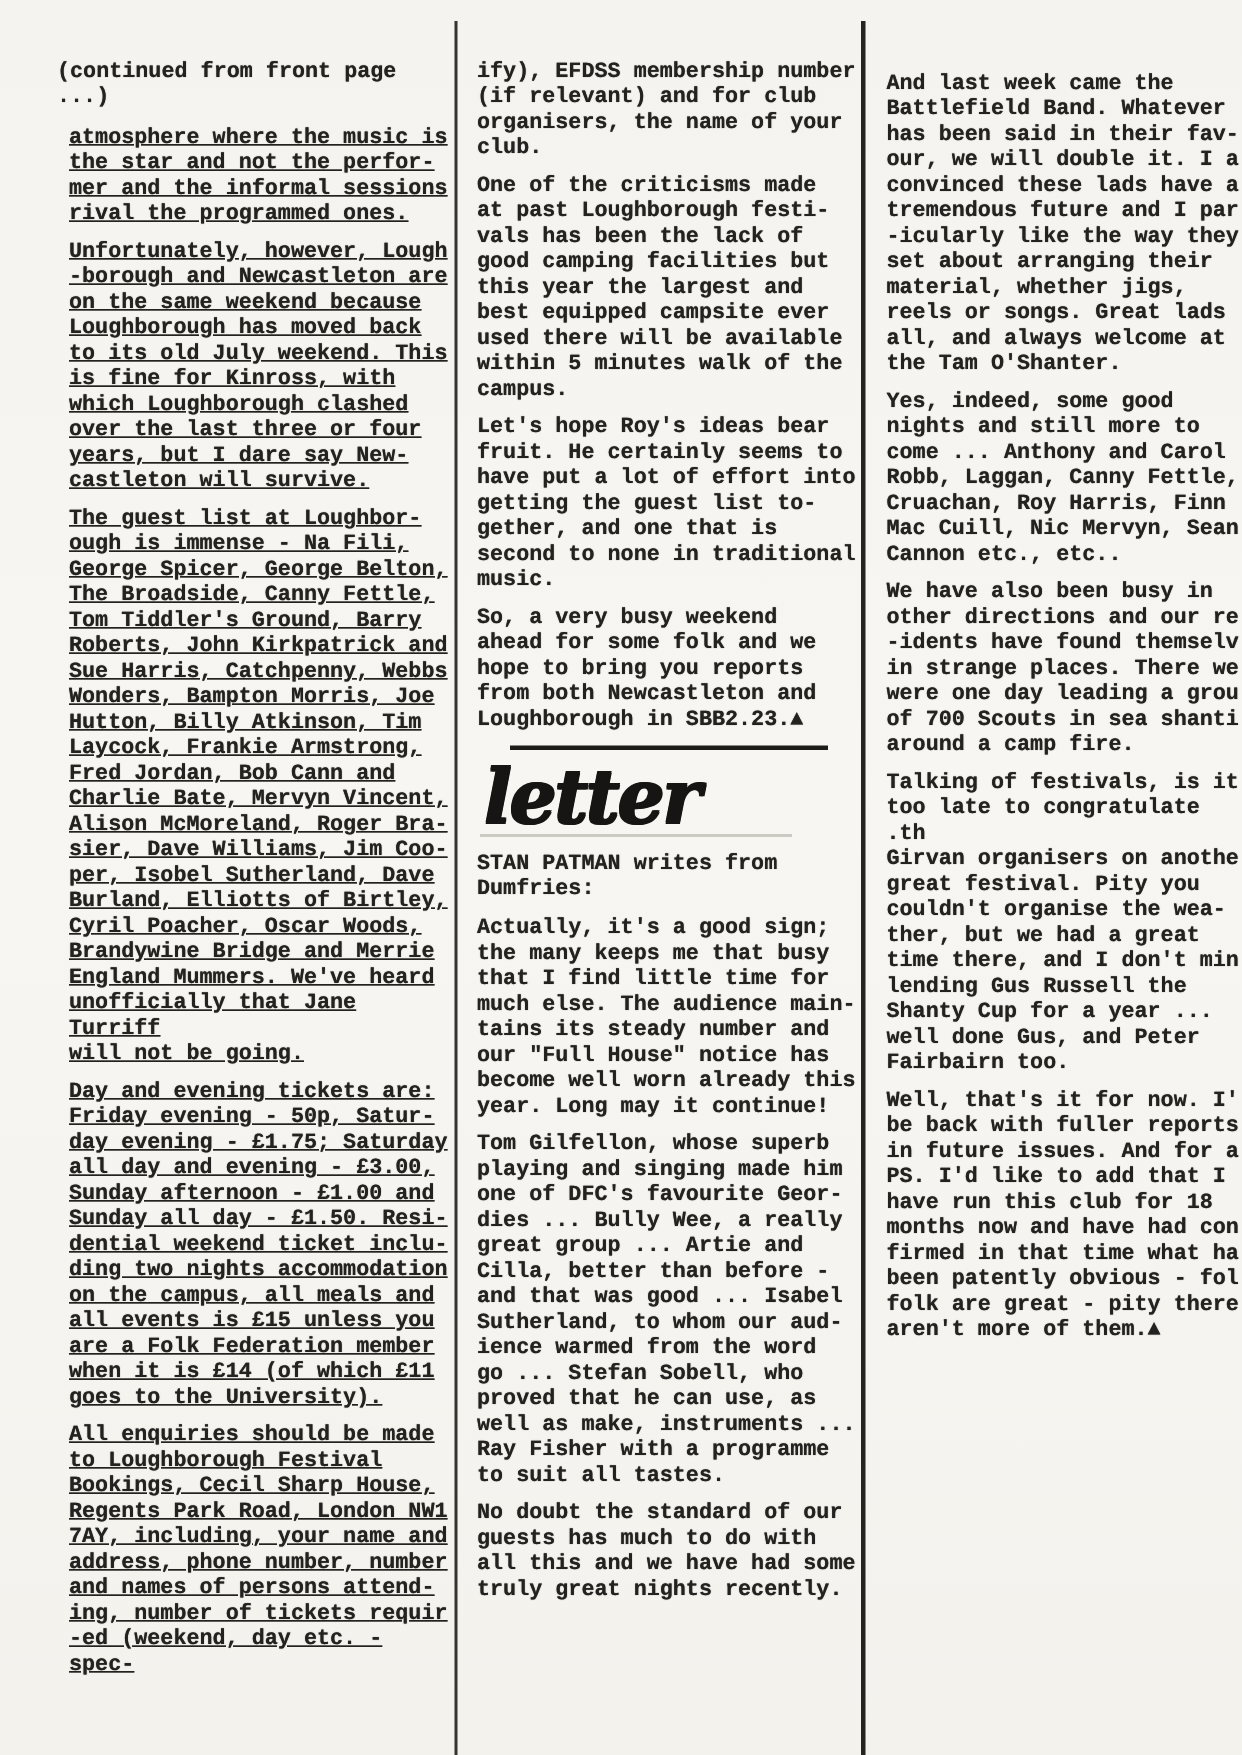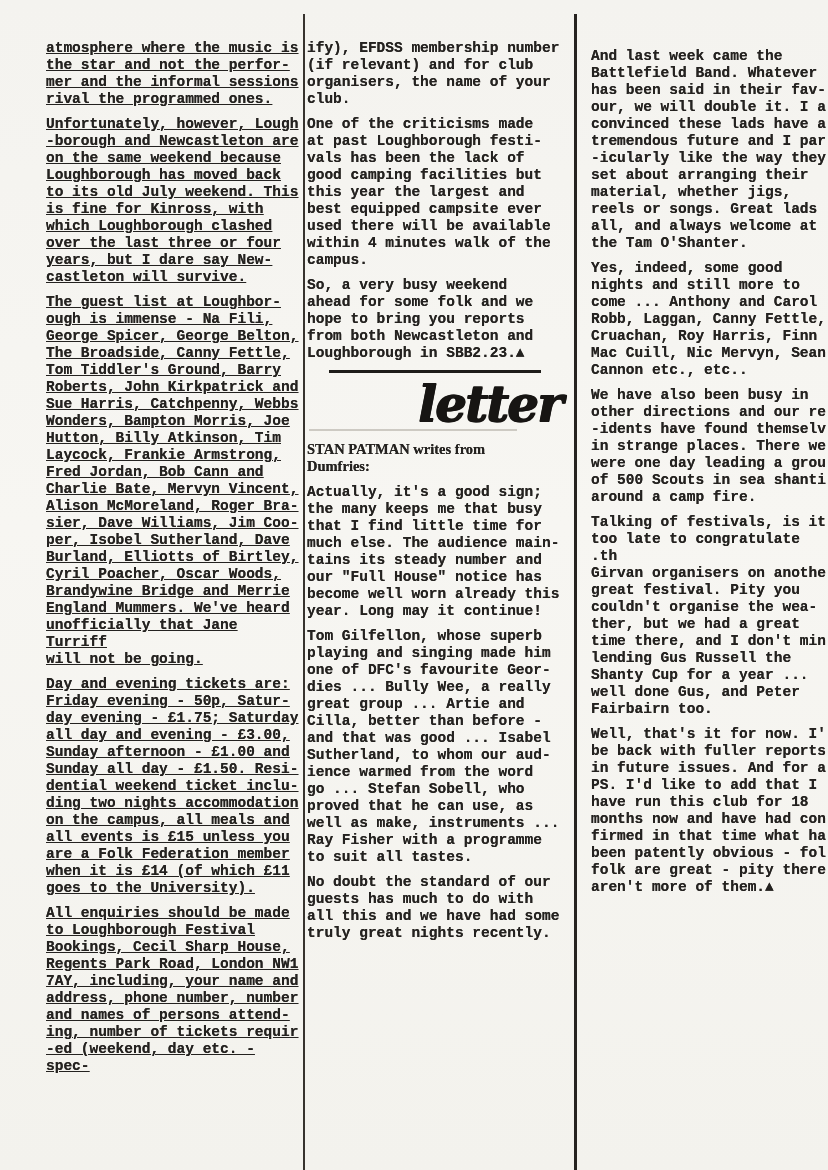--- a/index.html
+++ b/index.html
@@ -14,56 +14,56 @@
     font-size:14.5px;
     line-height:17px;
     color:#242220;
     text-shadow:0 0 0.6px rgba(40,36,30,0.85);
   }
   .vrule { position:absolute; top:14px; height:1156px; }
   .vrule-1 { left:303px; width:2px; background:#37332e; }
   .vrule-2 { left:574px; width:3px; background:#262320; }
   .col { position:absolute; }
   .col-left  { left:38px;  top:40px; width:268px; }
-  .col-mid   { left:307px; top:40px; width:254px; }
+  .col-mid   { left:318px; top:40px; width:254px; }
   .col-right { left:591px; top:48px; width:237px; }
   .para { white-space:pre-line; margin:0 0 8px 0; }
   .note { margin:0 0 10px 0; }
   .col-left .body-paras .para { margin-left:8px;text-decoration:underline; }
   .section-rule {
     height:3px; width:212px;
     margin:2px 0 8px 22px;
     background:#1e1c19;
   }
   .letter-heading {
     font-family:"DejaVu Serif","Liberation Serif",serif;
     font-style:italic; font-weight:bold;
     font-size:50px; line-height:46px;
     letter-spacing:-2px;
     margin:0 0 2px 4px;
     color:#171513;
     text-shadow:1px 0 0 #171513, 0 1px 0 #171513, 1px 1px 0 #171513;
-    text-align:right;
   }
   .heading-rule {
     height:2px; width:208px;
     margin:2px 0 10px 2px;
     background:#cdcac3;
   }
-  .byline { margin-bottom:9px;font-family:Liberation Serif, serif; }
+  .byline { margin-bottom:9px; }
 </style>
 </head>
 <body>
 
 <div class="page">
 
   <div class="vrule vrule-1"></div>
   <div class="vrule vrule-2"></div>
 
   <div class="col col-left">
+    <div class="para note">(continued from front page ...)</div>
     <div class="body-paras">
         <div class="para">atmosphere where the music is
 the star and not the perfor-
 mer and the informal sessions
 rival the programmed ones.</div>
         <div class="para">Unfortunately, however, Lough
 -borough and Newcastleton are
 on the same weekend because
 Loughborough has moved back
 to its old July weekend. This
@@ -124,22 +124,29 @@
 (if relevant) and for club
 organisers, the name of your
 club.</div>
         <div class="para">One of the criticisms made
 at past Loughborough festi-
 vals has been the lack of
 good camping facilities but
 this year the largest and
 best equipped campsite ever
 used there will be available
-within 4 minutes walk of the
+within 5 minutes walk of the
 campus.</div>
+        <div class="para">Let's hope Roy's ideas bear
+fruit. He certainly seems to
+have put a lot of effort into
+getting the guest list to-
+gether, and one that is
+second to none in traditional
+music.</div>
         <div class="para">So, a very busy weekend
 ahead for some folk and we
 hope to bring you reports
 from both Newcastleton and
 Loughborough in SBB2.23.▲</div>
       </div>
 
     <div class="section-rule"></div>
 
     <div class="letter-heading">letter</div>
@@ -198,21 +205,21 @@
 come ... Anthony and Carol
 Robb, Laggan, Canny Fettle,
 Cruachan, Roy Harris, Finn
 Mac Cuill, Nic Mervyn, Sean
 Cannon etc., etc..</div>
         <div class="para">We have also been busy in
 other directions and our re
 -idents have found themselv
 in strange places. There we
 were one day leading a grou
-of 500 Scouts in sea shanti
+of 700 Scouts in sea shanti
 around a camp fire.</div>
         <div class="para">Talking of festivals, is it
 too late to congratulate .th
 Girvan organisers on anothe
 great festival. Pity you
 couldn't organise the wea-
 ther, but we had a great
 time there, and I don't min
 lending Gus Russell the
 Shanty Cup for a year ...

